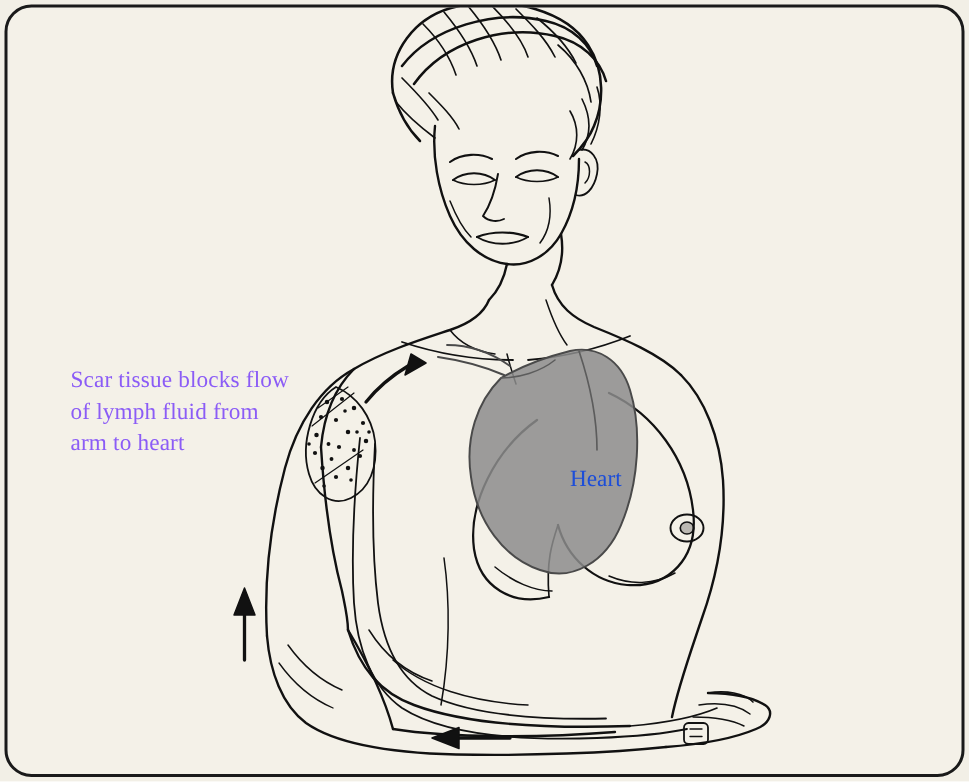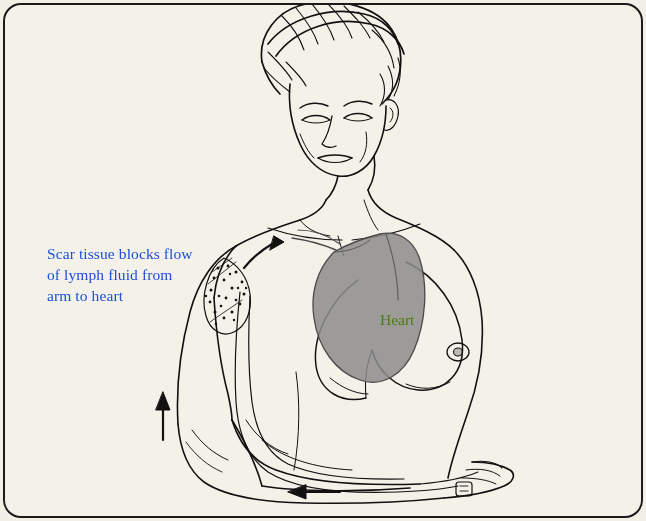--- a/index.html
+++ b/index.html
@@ -28,42 +28,42 @@
   }
   .art {
     position: absolute;
     left: 0;
     top: 0;
     width: 646px;
     height: 521px;
   }
   .caption {
     position: absolute;
-    color: #1d4ed8;
+    color: #8b5cf6;
     font-family: "Liberation Serif", serif;
     font-size: 15.5px;
     line-height: 21px;
     white-space: pre-line;
     letter-spacing: 0.1px;
   }
   #cap-scar {
     left: 47px;
     top: 243px;
     width: 190px;
   }
   #cap-lymphedema {
     left: 446px;
     top: 400px;
     width: 190px;
   }
   #label-heart {
     position: absolute;
     left: 380px;
     top: 311px;
-    color: #4d7c0f;
+    color: #1d4ed8;
     font-family: "Liberation Serif", serif;
     font-size: 15.5px;
   }
 </style>
 </head>
 <body>
 
 <div id="stage">
   <div id="frame"></div>
 

